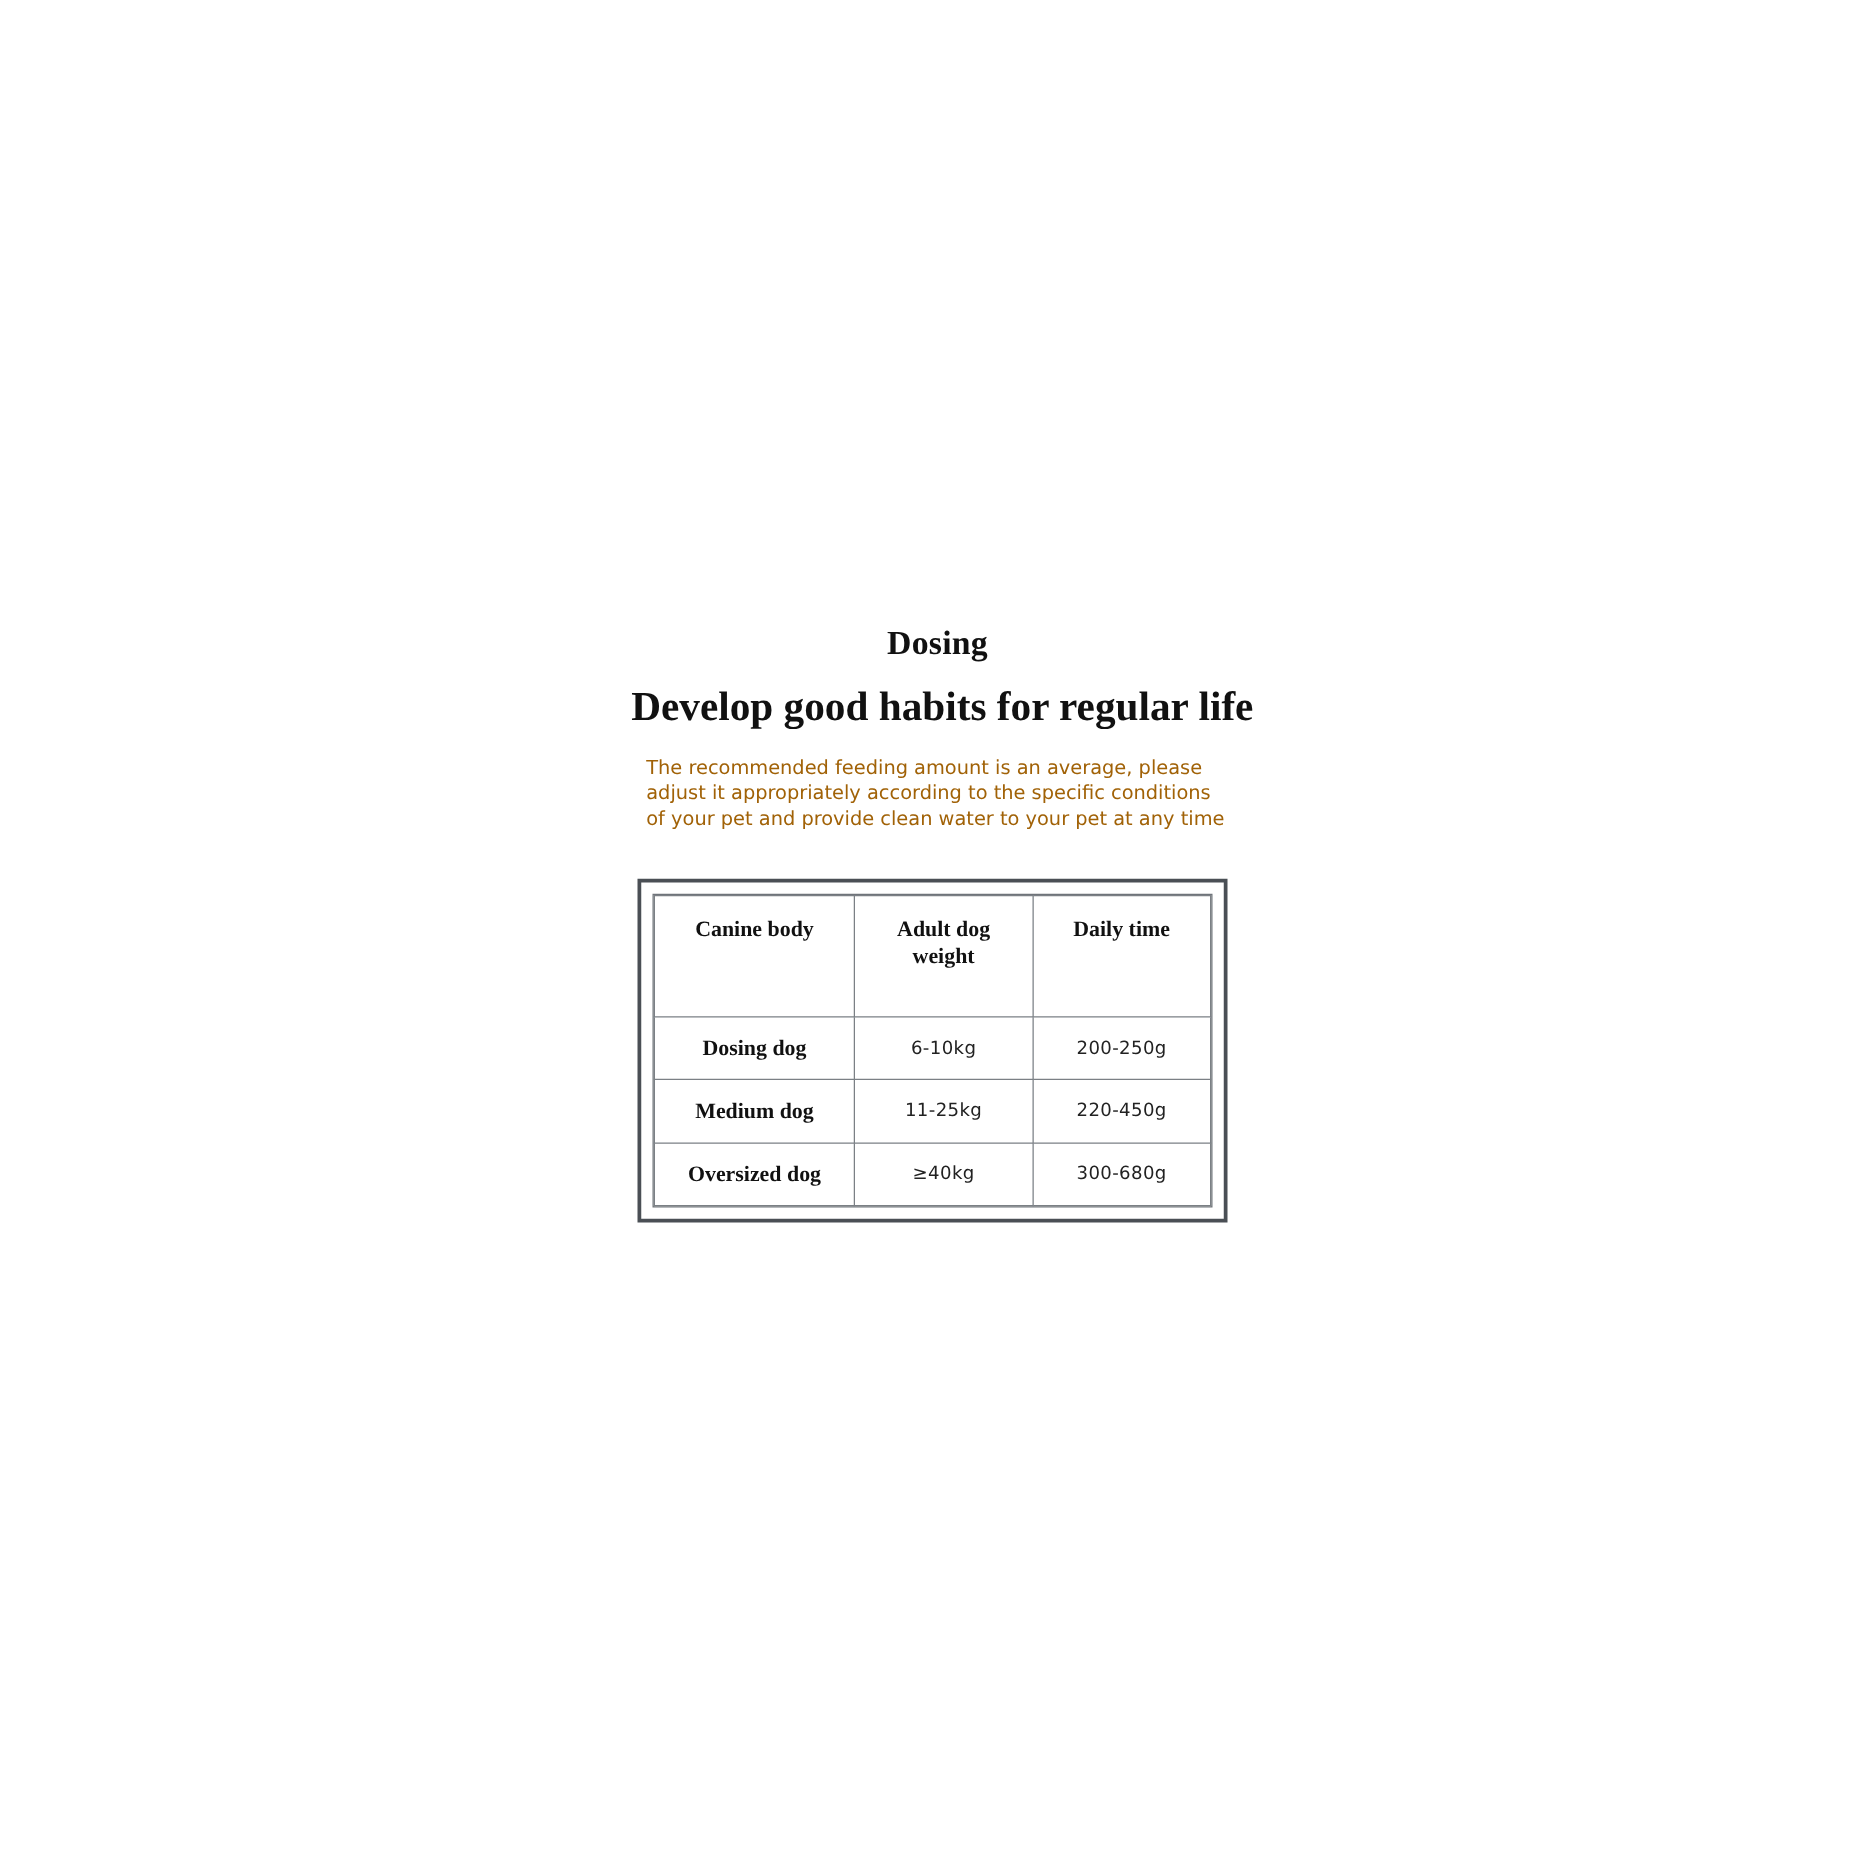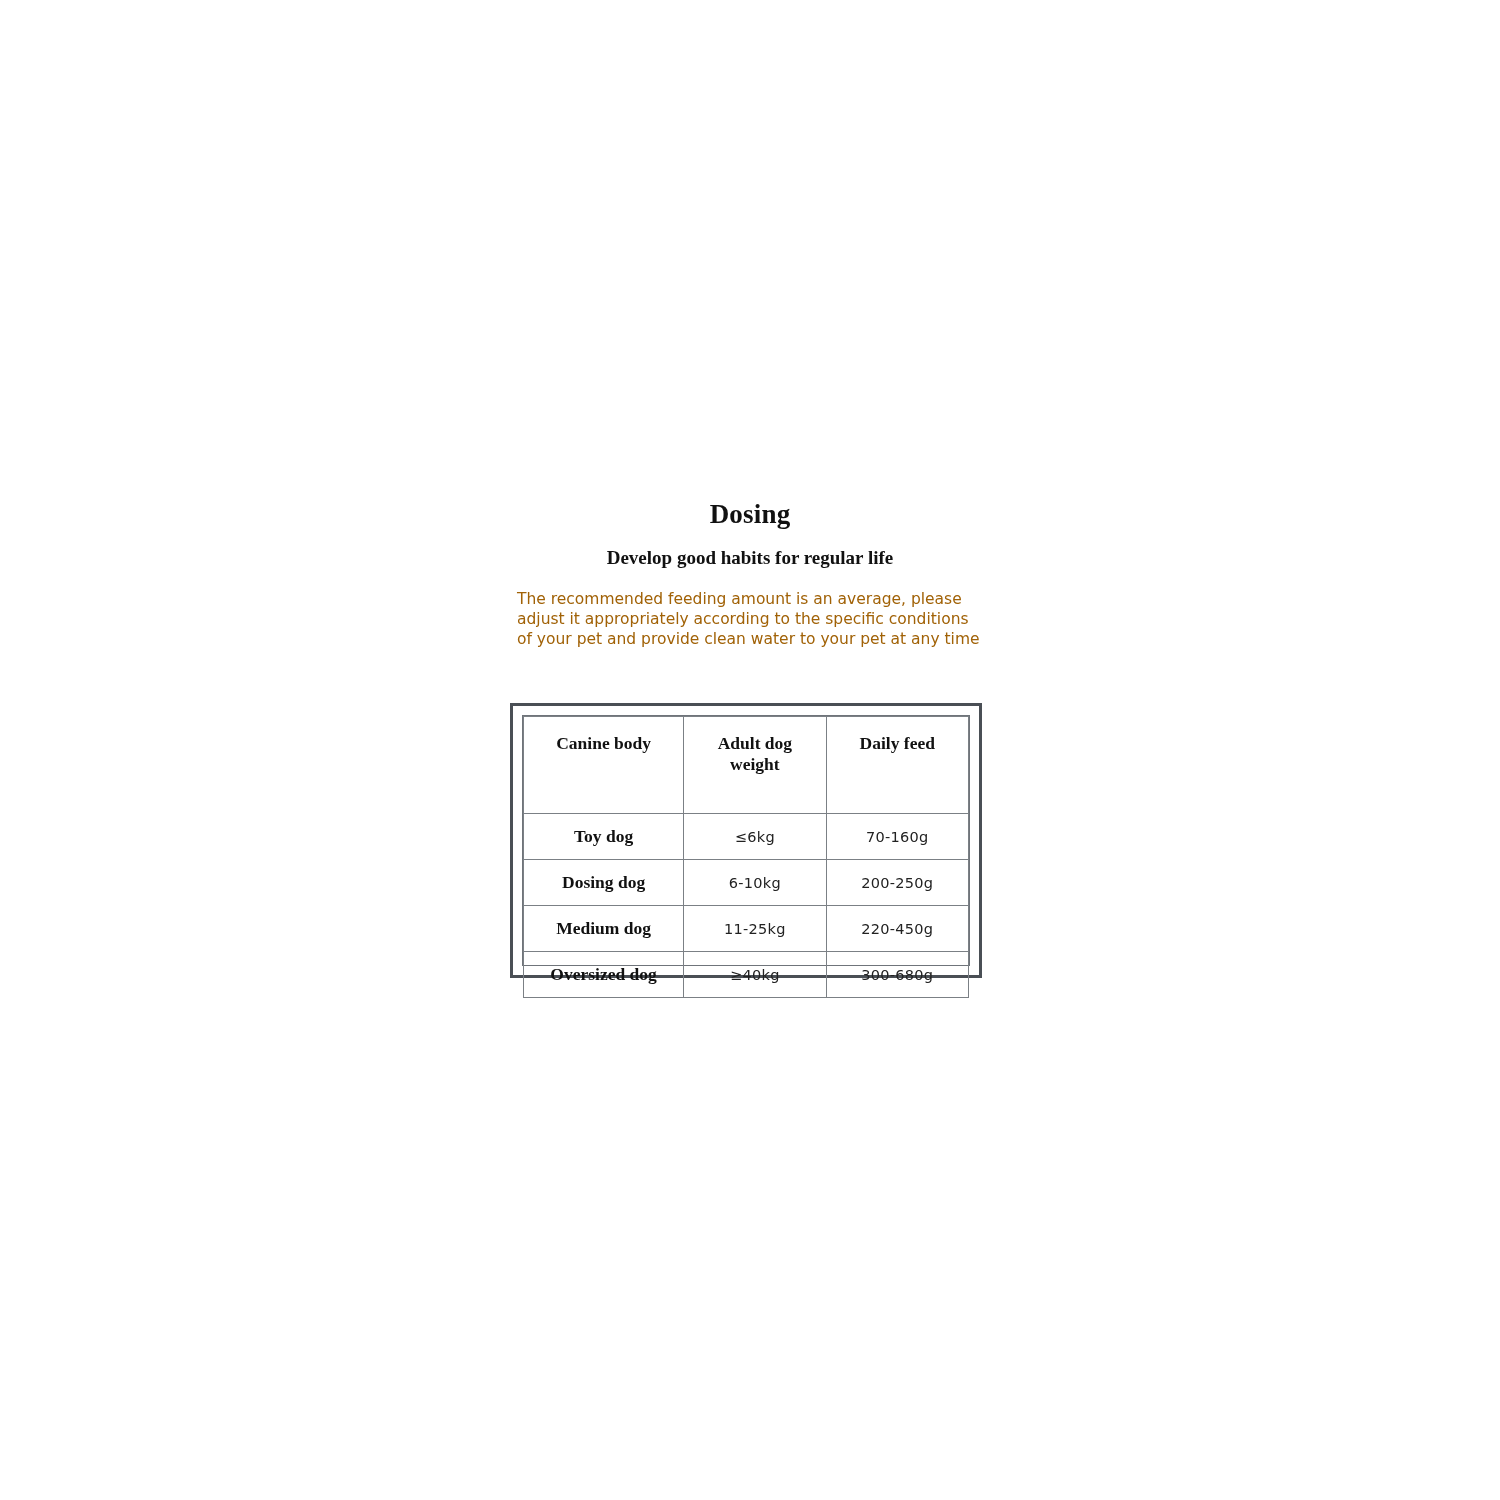--- a/index.html
+++ b/index.html
@@ -37,21 +37,21 @@
     font-size: 27px;
     text-align: center;
     color: #111111;
     letter-spacing: 0.2px;
     line-height: 1.1;
   }
 
   .title-sub {
     font-family: "Liberation Serif", serif;
     font-weight: bold;
-    font-size: 19px;
+    font-size: 33px;
     text-align: center;
     color: #111111;
     margin-top: 18px;
     line-height: 1.1;
     white-space: nowrap;
   }
 
   .intro {
     margin-top: 20px;
     font-family: "DejaVu Sans", sans-serif;
@@ -148,29 +148,24 @@
       <table class="dosing">
         <colgroup>
           <col class="c1">
           <col class="c2">
           <col class="c3">
         </colgroup>
         <thead>
           <tr>
             <th>Canine body</th>
             <th>Adult dog weight</th>
-            <th>Daily feed</th>
+            <th>Daily time</th>
           </tr>
         </thead>
         <tbody>
-          <tr>
-            <td class="cat">Toy dog</td>
-            <td class="val">≤6kg</td>
-            <td class="val">70-160g</td>
-          </tr>
           <tr>
             <td class="cat">Dosing dog</td>
             <td class="val">6-10kg</td>
             <td class="val">200-250g</td>
           </tr>
           <tr>
             <td class="cat">Medium dog</td>
             <td class="val">11-25kg</td>
             <td class="val">220-450g</td>
           </tr>

